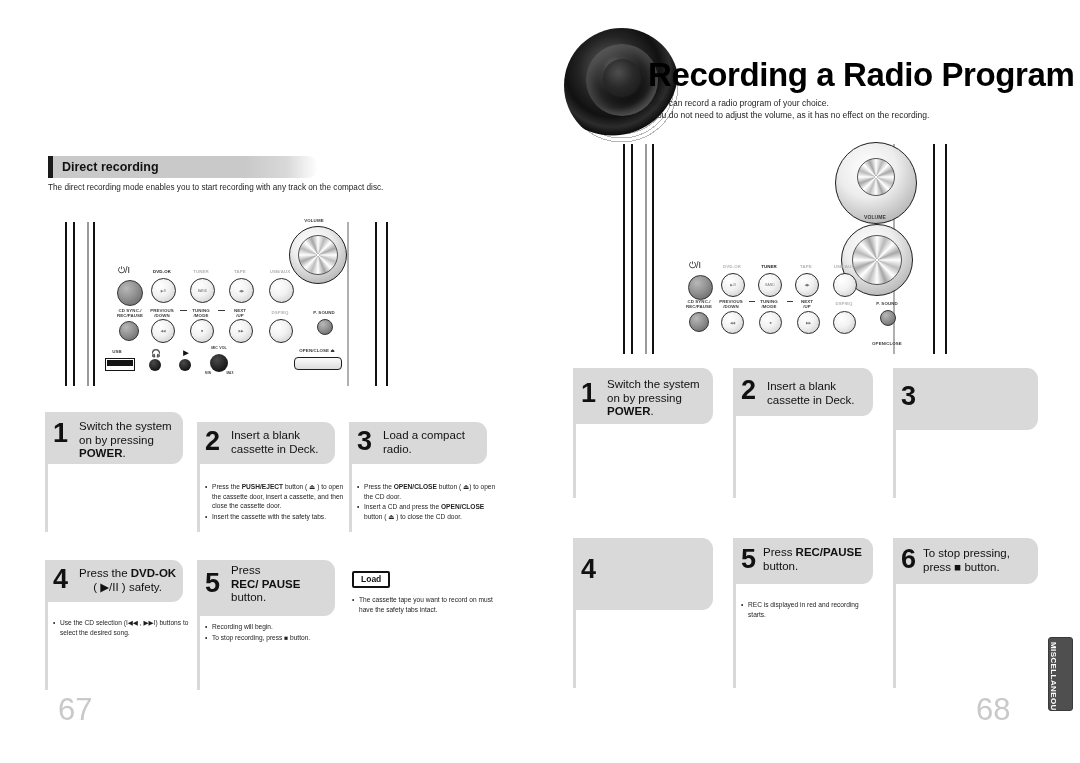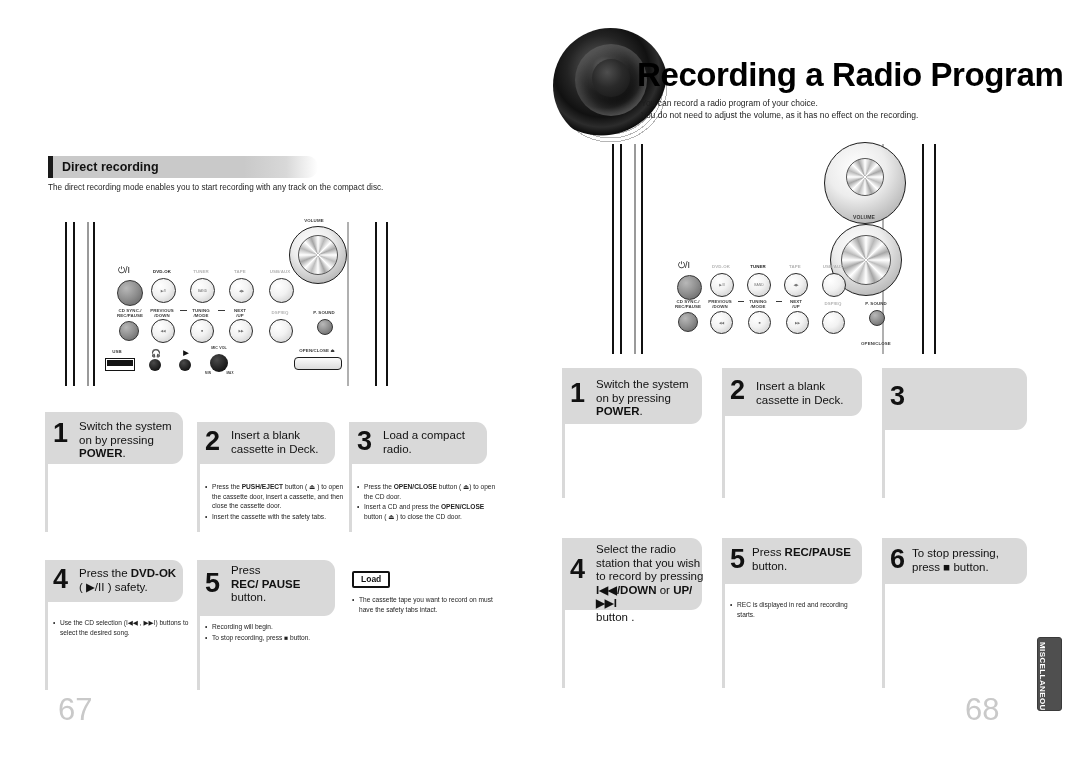--- a/index.html
+++ b/index.html
@@ -3,21 +3,21 @@
 <meta charset="utf-8">
 <style>
   html,body{margin:0;padding:0;}
   body{
     width:1080px;height:763px;background:#ffffff;
     font-family:"Liberation Sans", sans-serif;
     color:#1a1a1a;overflow:hidden;position:relative;
   }
   .page{position:absolute;top:0;height:763px;background:#fff;}
   .page-left{left:0;width:540px;}
-  .page-right{left:528px;width:540px;}
+  .page-right{left:539px;width:540px;}
 
   
   .chapter-head{position:absolute;left:15px;top:20px;width:520px;height:110px;}
   .speaker-art{
     position:absolute;left:10px;top:8px;width:115px;height:115px;border-radius:50%;
     background:
       radial-gradient(circle at 42% 36%, #8e8e8e 0%, #4a4a4a 16%, #232323 34%, #111 48%, #2c2c2c 58%, #0d0d0d 66%, rgba(20,20,20,0) 67%),
       repeating-radial-gradient(circle at 50% 50%, rgba(120,120,120,.55) 0px, rgba(120,120,120,.55) 1px, rgba(255,255,255,0) 1px, rgba(255,255,255,0) 4px);
     background-repeat:no-repeat;
   }
@@ -237,21 +237,21 @@
       <ul>
         <li>Press the <b>OPEN/CLOSE</b> button ( ⏏) to open the CD door.</li>
         <li>Insert a CD and press the <b>OPEN/CLOSE</b> button ( ⏏ ) to close the CD door.</li>
       </ul>
     </div>
   </div>
 
   <div class="step" style="left:45px;top:560px;width:150px;height:130px;">
     <div class="step-head" style="width:138px;height:42px;"></div>
     <div class="step-num" style="top:6px;">4</div>
-    <div class="step-txt" style="top:7px;">
+    <div class="step-txt" style="top:7px;text-align:center;">
       <div>Press the <b>DVD-OK</b></div>
       <div>( ▶/II ) safety.</div>
     </div>
     <div class="step-stem" style="top:42px;height:88px;"></div>
     <div class="step-notes" style="left:8px;top:58px;width:140px;">
       <ul>
         <li>Use the CD selection (I◀◀ , ▶▶I) buttons to select the desired song.</li>
       </ul>
     </div>
   </div>
@@ -391,27 +391,20 @@
 
   <div class="step" style="left:354px;top:368px;width:150px;height:130px;">
     <div class="step-head" style="width:145px;height:62px;"></div>
     <div class="step-num" style="top:15px;">3</div>
     <div class="step-stem" style="top:62px;height:68px;"></div>
   </div>
 
   <div class="step" style="left:34px;top:538px;width:145px;height:150px;">
     <div class="step-head" style="width:140px;height:72px;"></div>
     <div class="step-num" style="top:18px;">4</div>
-    <div class="step-txt" style="top:5px;">
-      <div>Select the radio</div>
-      <div>station that you wish</div>
-      <div>to record by pressing</div>
-      <div><b>I◀◀/DOWN</b><span> or </span><b>UP/▶▶I</b></div>
-      <div>button .</div>
-    </div>
     <div class="step-stem" style="top:72px;height:78px;"></div>
   </div>
 
   <div class="step" style="left:194px;top:538px;width:145px;height:150px;">
     <div class="step-head" style="width:140px;height:46px;"></div>
     <div class="step-num" style="top:8px;">5</div>
     <div class="step-txt" style="top:8px;left:30px;">
       <div><span>Press </span><b>REC/PAUSE</b></div>
       <div>button.</div>
     </div>

